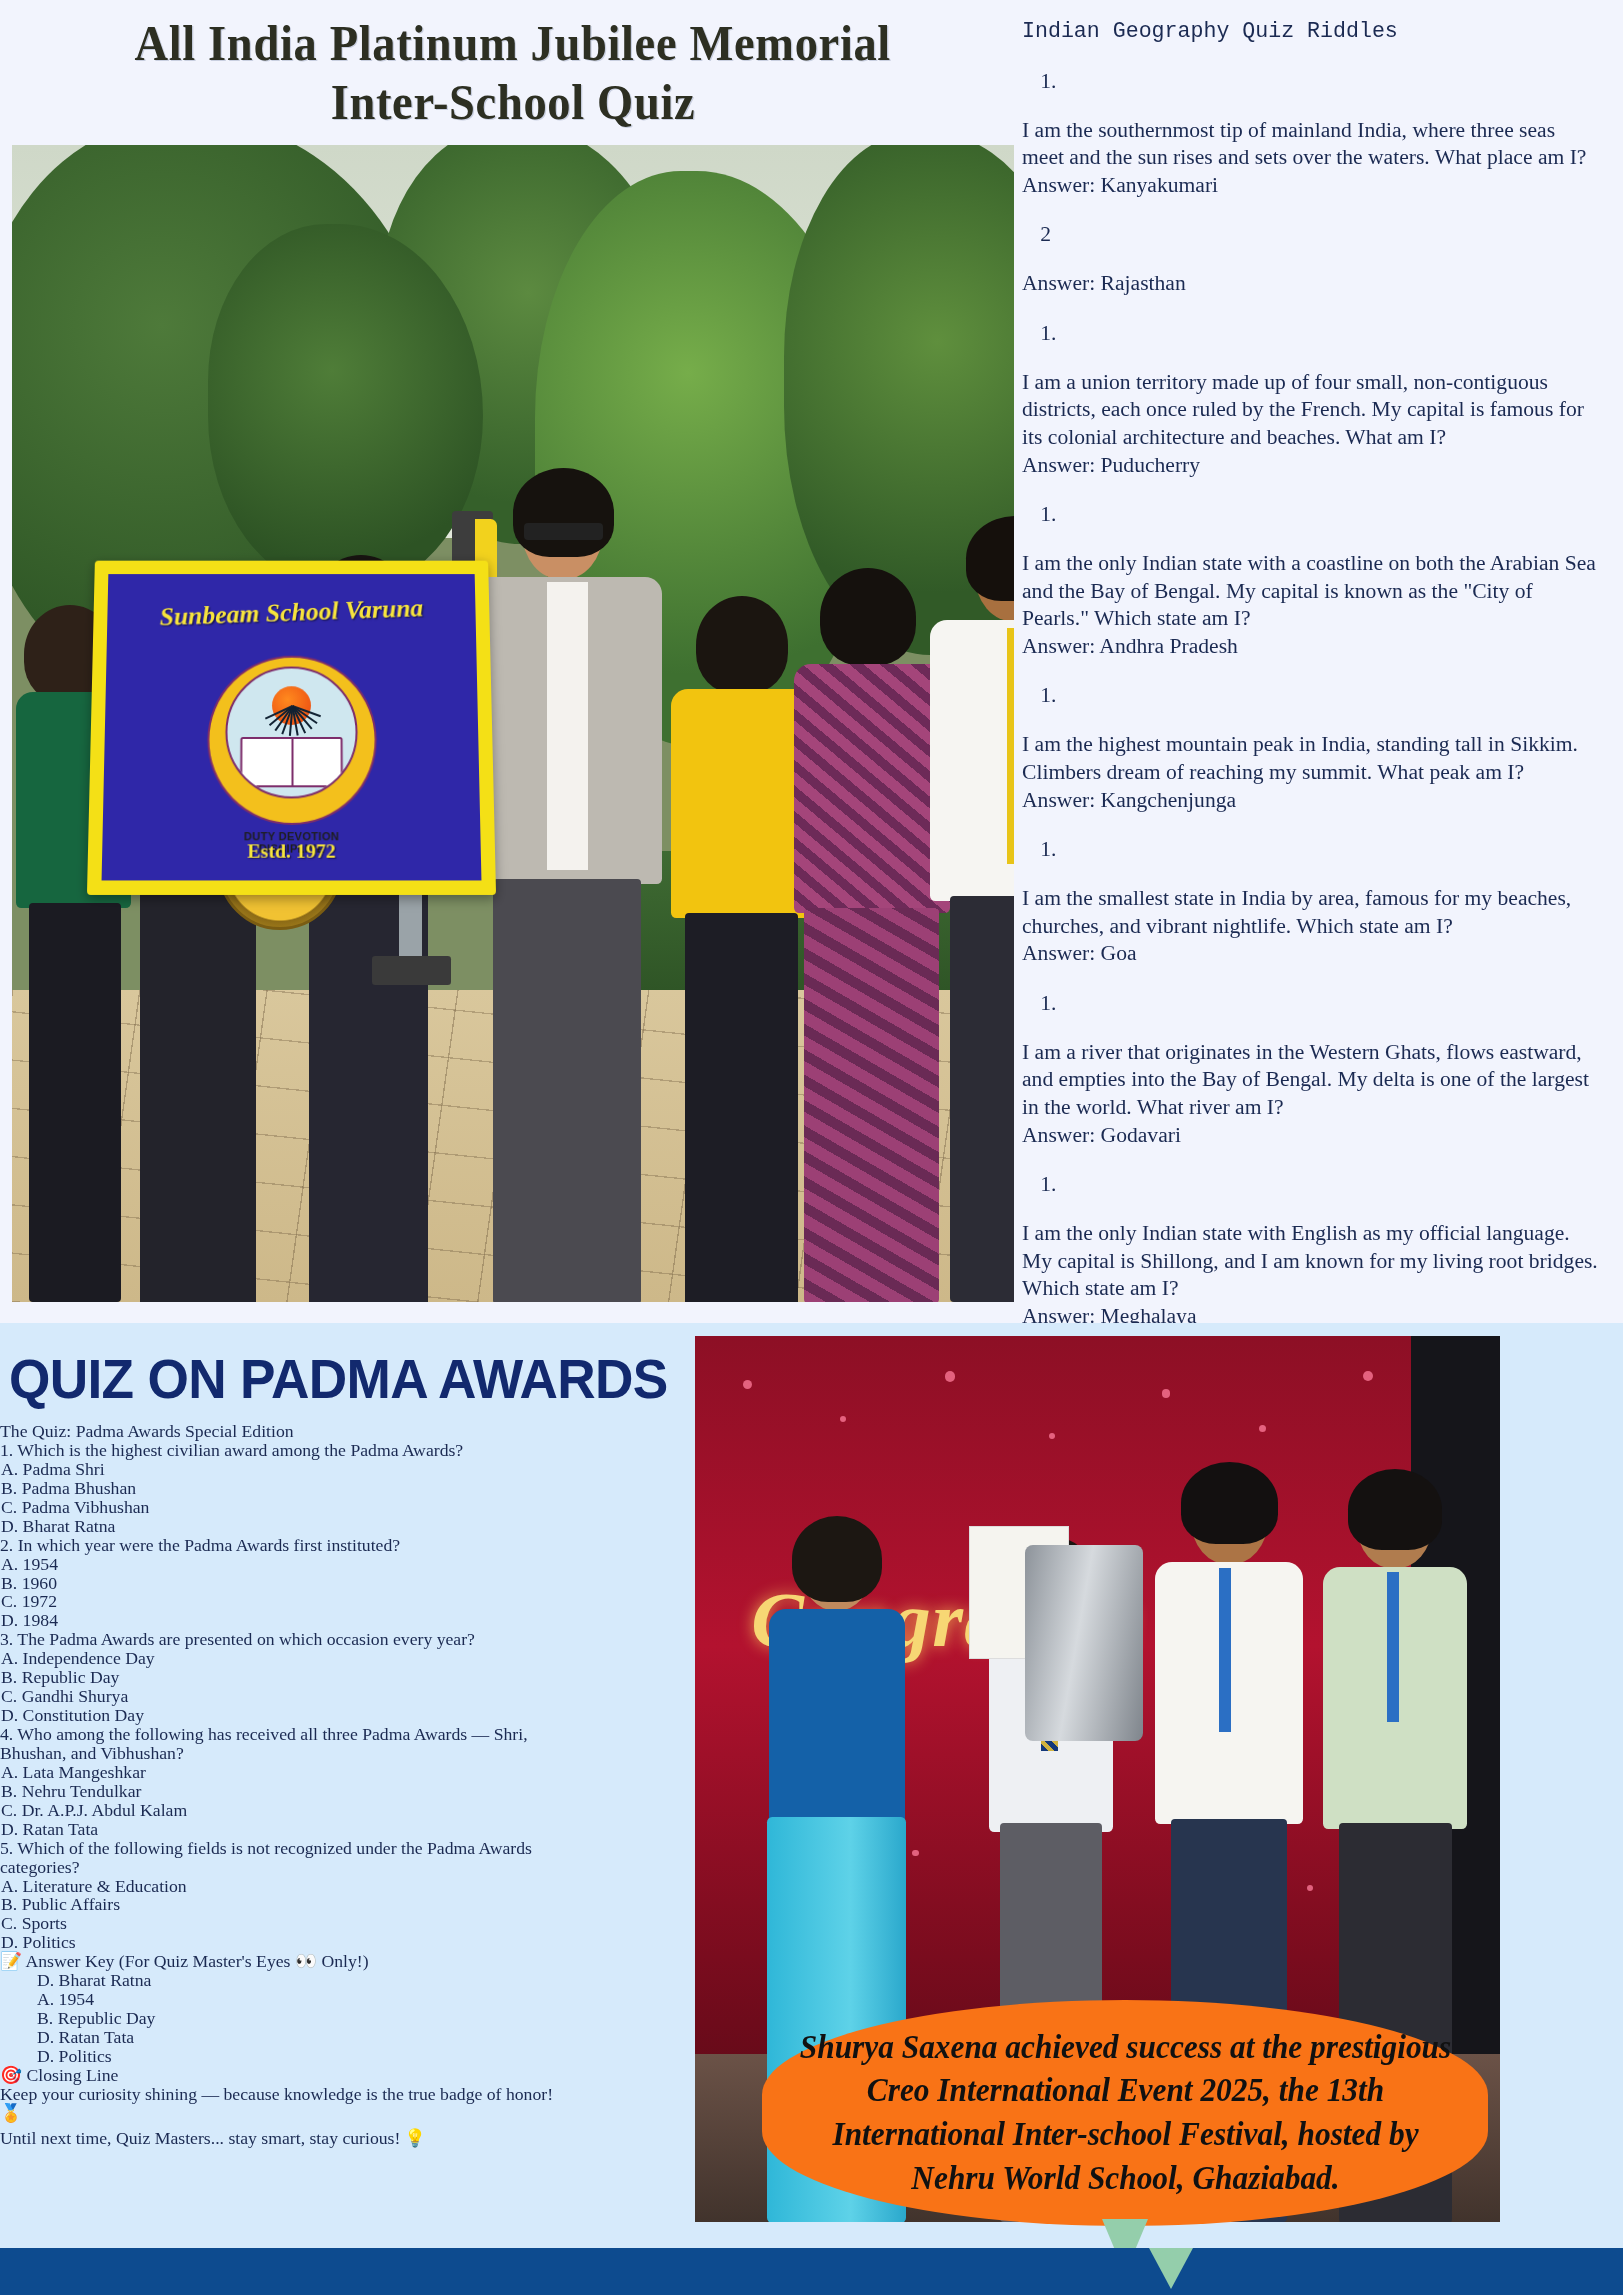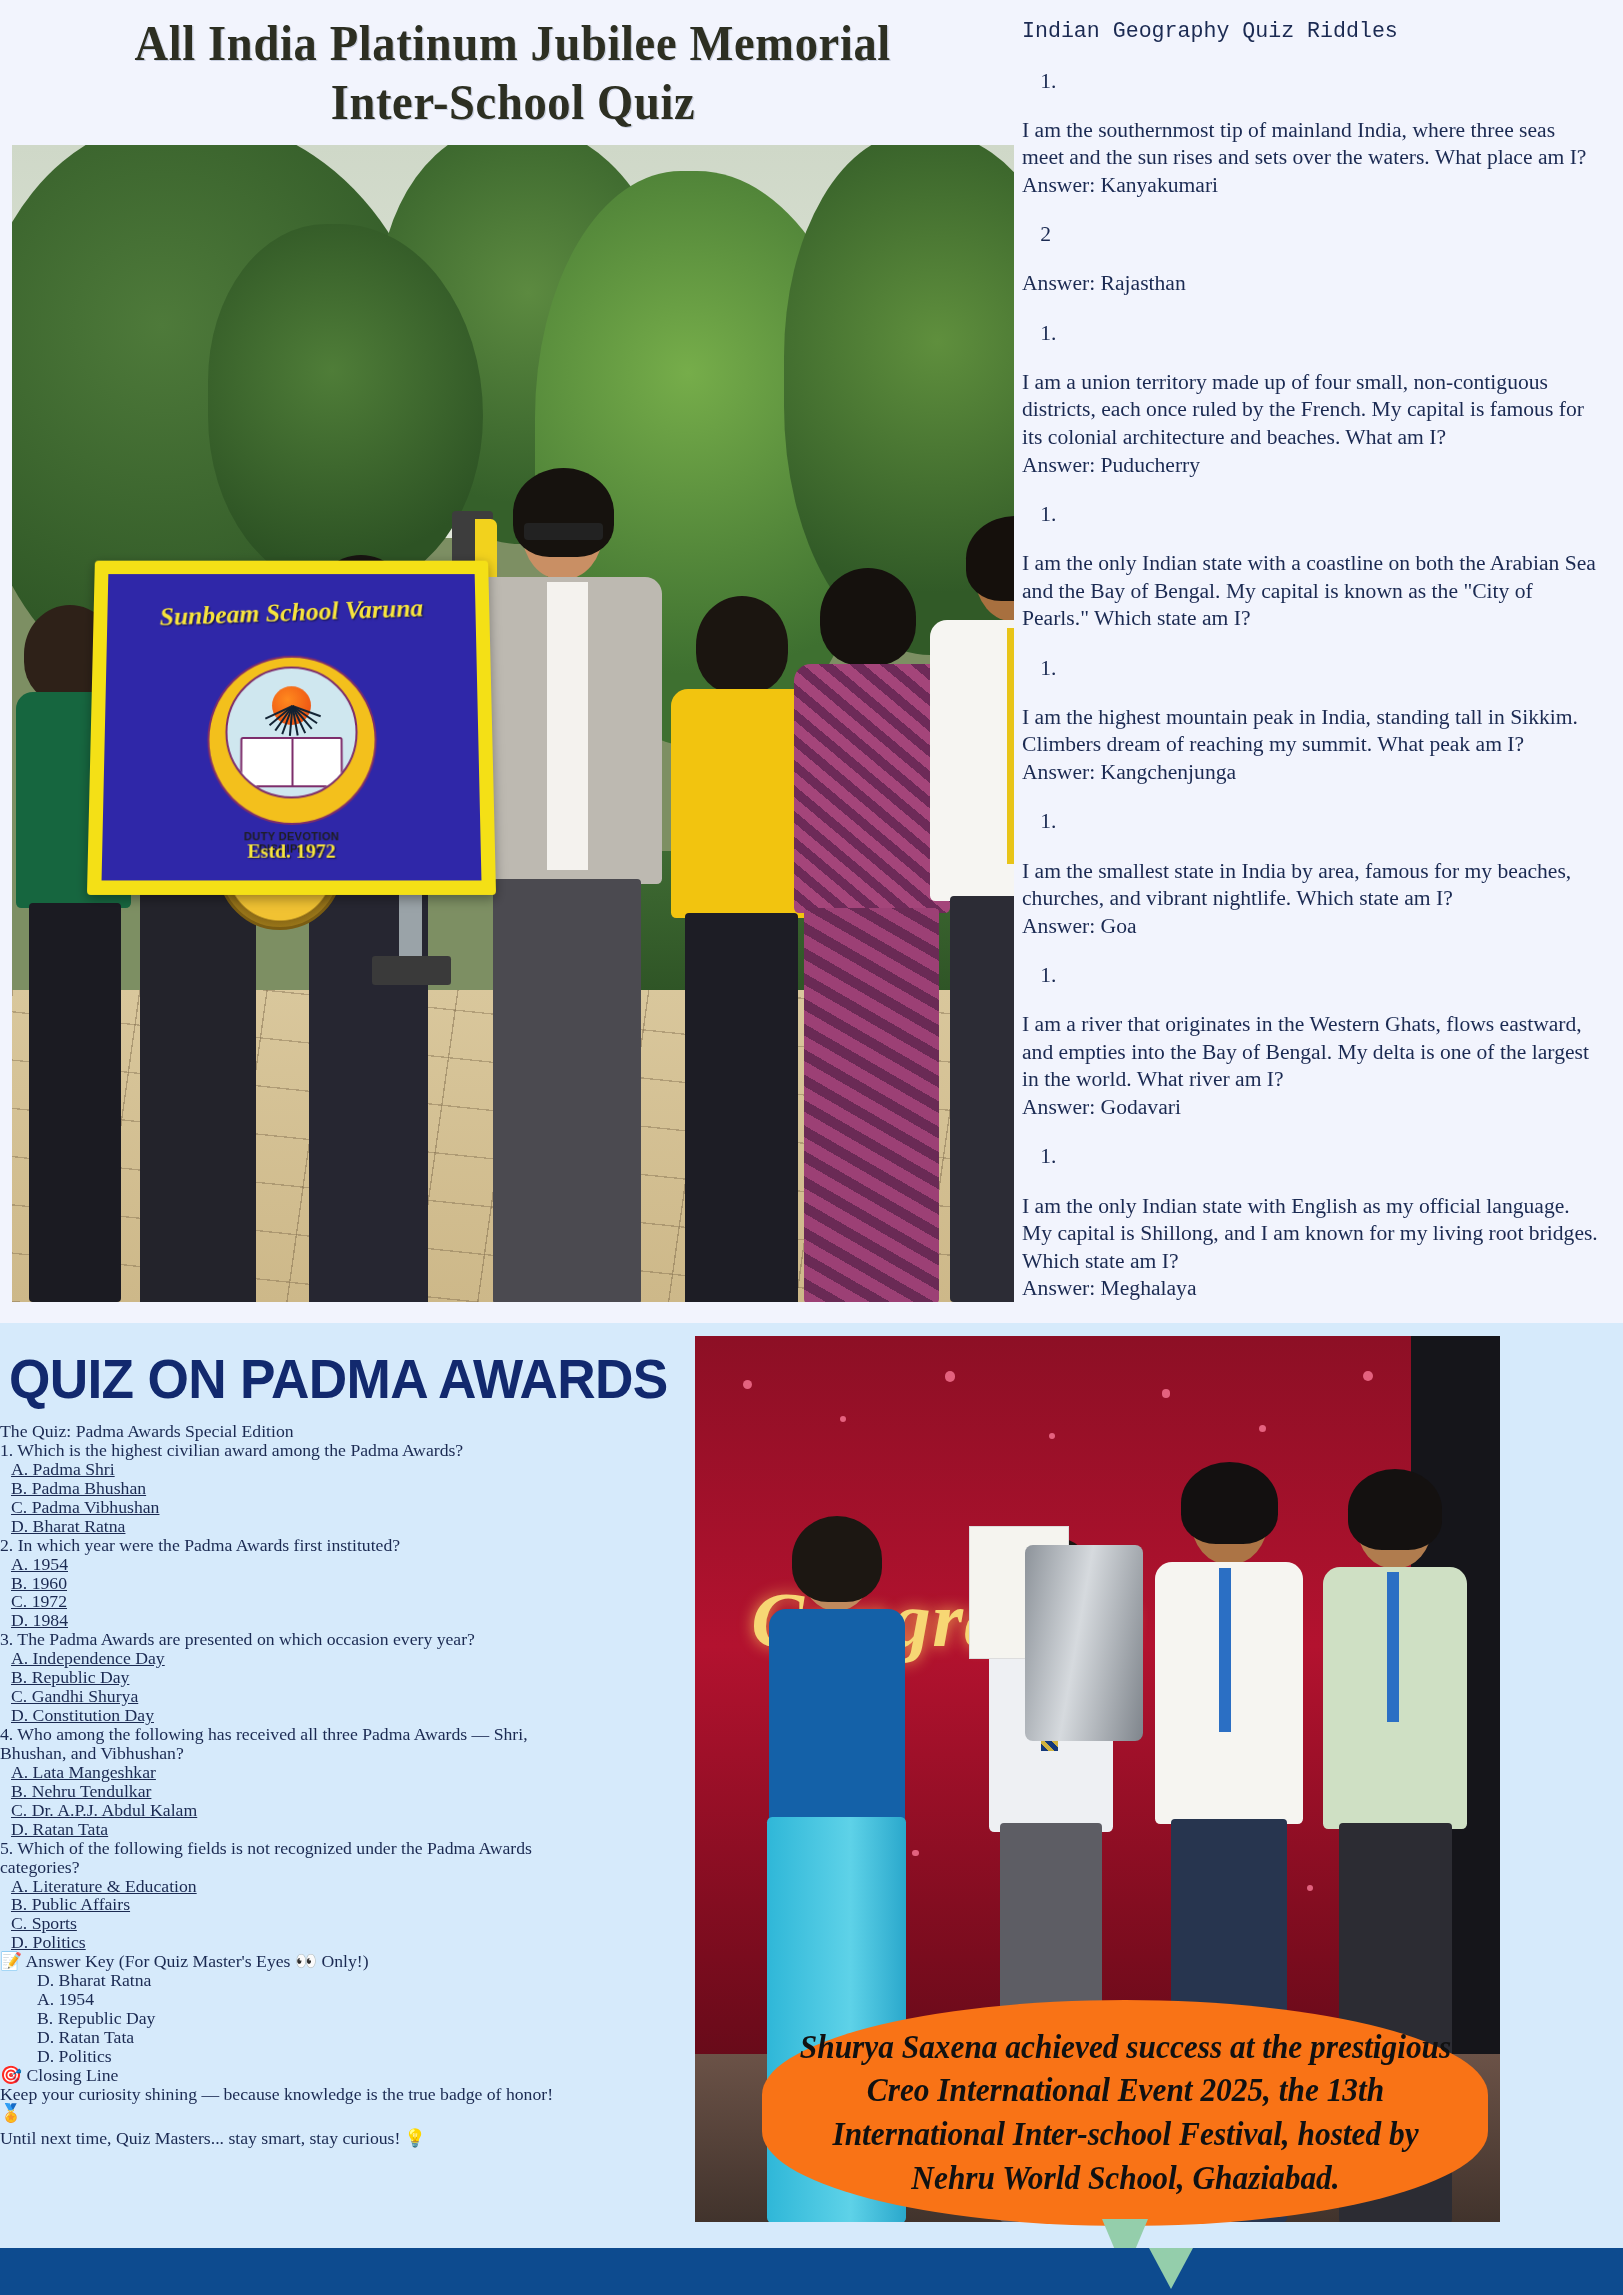--- a/index.html
+++ b/index.html
@@ -132,21 +132,21 @@
     transform:scaleX(0.95);transform-origin:left center;
     white-space:nowrap;
   }
   #padma-quiz{
     position:absolute;left:0;top:99px;width:576px;
     color:#1b2a52;
     font-family:"Liberation Serif",serif;
     font-size:17.7px;line-height:1.07;
   }
   #padma-quiz p{margin:0;}
-  #padma-quiz .opt{padding-left:11px;text-decoration:underline;}
+  #padma-quiz .opt{padding-left:1px;}
   #padma-quiz .key-item{padding-left:37px;}
   #padma-quiz .sp{height:5.9px;}
 
   
   #photo-award{
     position:absolute;left:695px;top:13px;width:805px;height:886px;
     overflow:hidden;background:#1a1a1a;
   }
   #stage-bg{position:absolute;inset:0;background:linear-gradient(#8d0f25,#b3122f 35%,#7a0c1e 70%,#4a0812);}
   .spark{position:absolute;border-radius:50%;background:#ff7d9c;opacity:.75;}
@@ -309,20 +309,21 @@
 
     <p class="r-num">2</p>
     <p class="r-a">Answer: Rajasthan</p>
 
     <p class="r-num">1.</p>
     <p class="r-q">I am a union territory made up of four small, non-contiguous districts, each once ruled by the French. My capital is famous for its colonial architecture and beaches. What am I?</p>
     <p class="r-a">Answer: Puducherry</p>
 
     <p class="r-num">1.</p>
     <p class="r-q">I am the only Indian state with a coastline on both the Arabian Sea and the Bay of Bengal. My capital is known as the "City of Pearls." Which state am I?</p>
+    <p class="r-a">Answer: Andhra Pradesh</p>
 
     <p class="r-num">1.</p>
     <p class="r-q">I am the highest mountain peak in India, standing tall in Sikkim. Climbers dream of reaching my summit. What peak am I?</p>
     <p class="r-a">Answer: Kangchenjunga</p>
 
     <p class="r-num">1.</p>
     <p class="r-q">I am the smallest state in India by area, famous for my beaches, churches, and vibrant nightlife. Which state am I?</p>
     <p class="r-a">Answer: Goa</p>
 
     <p class="r-num">1.</p>

